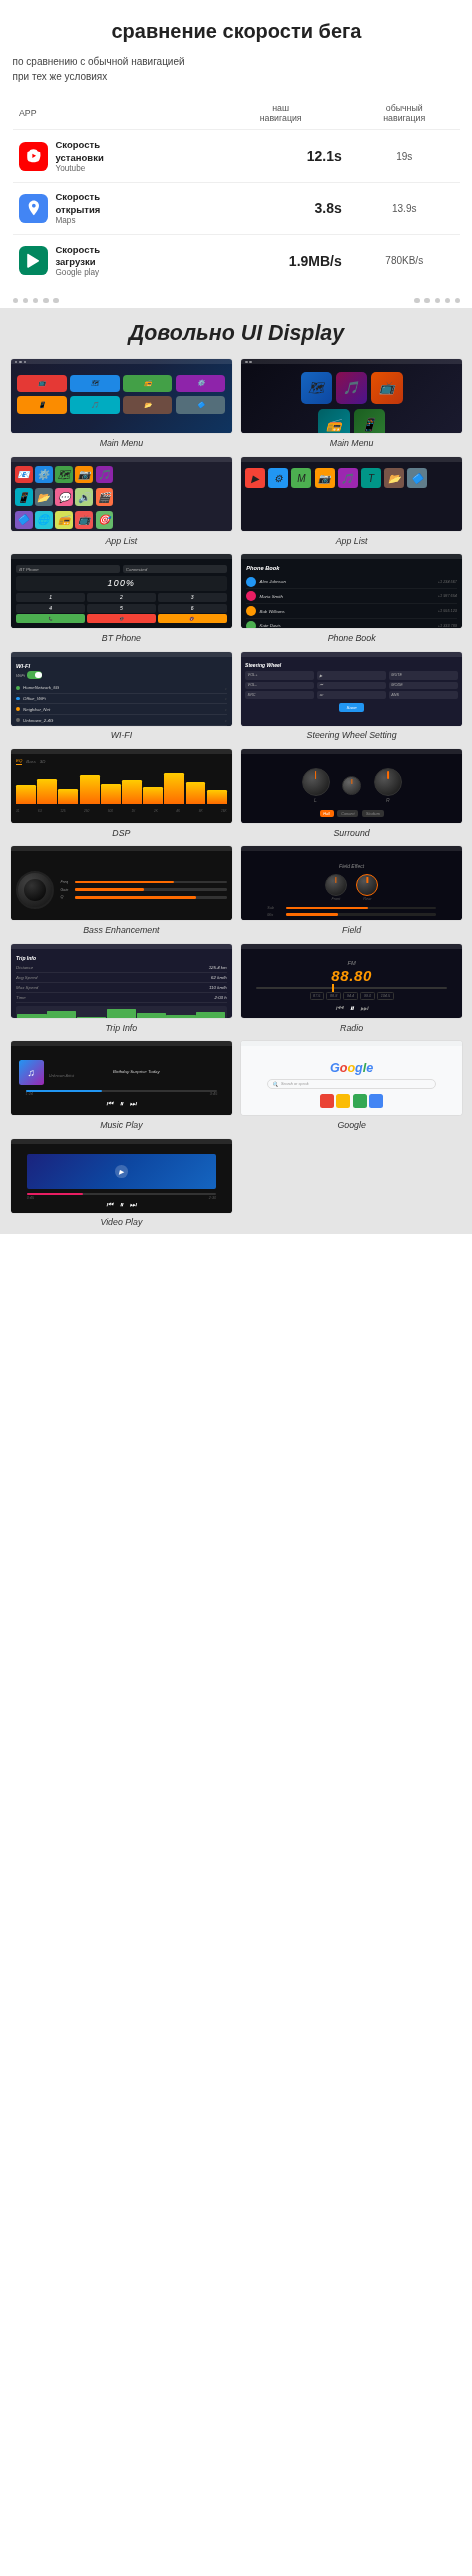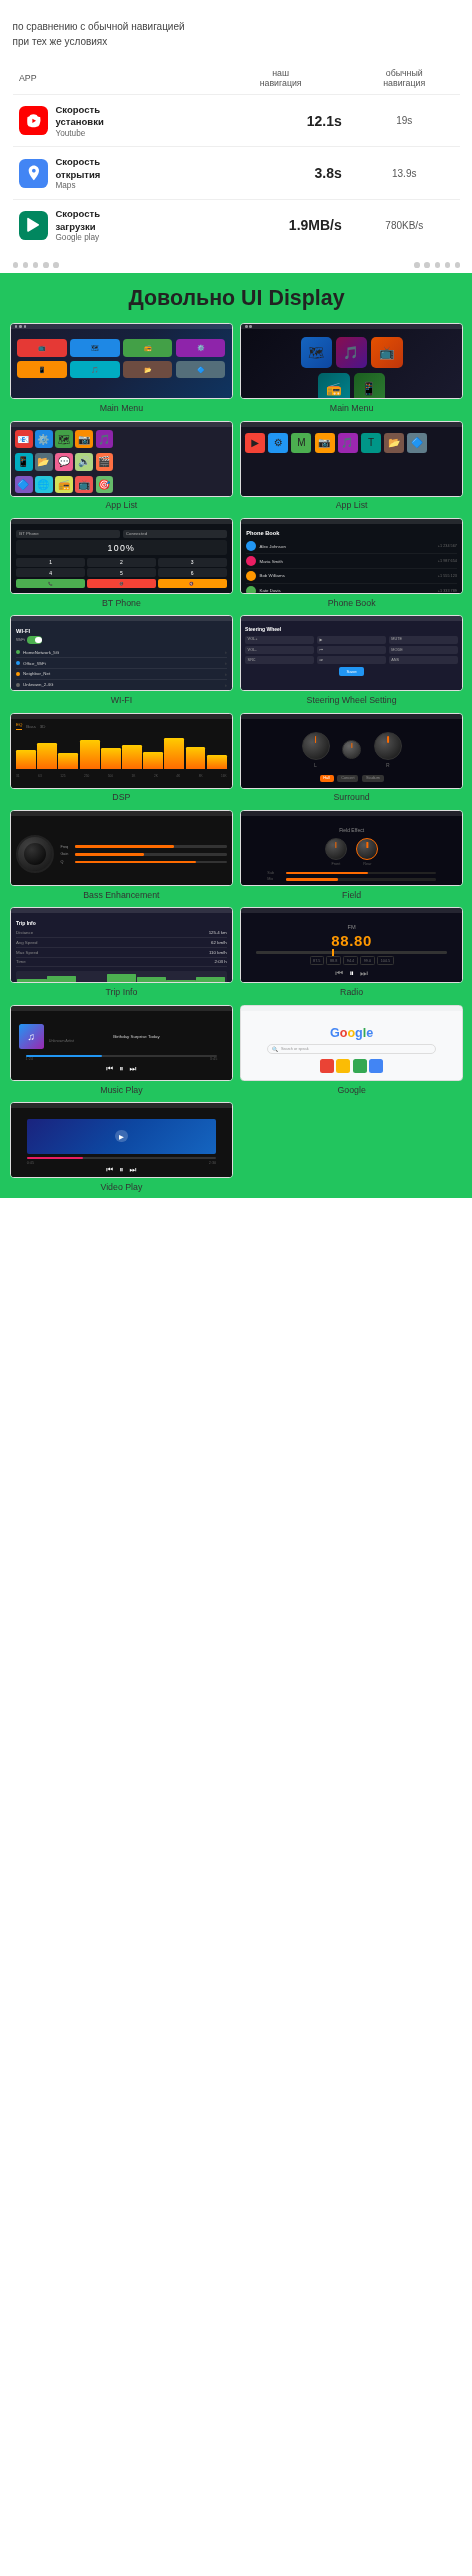--- a/index.html
+++ b/index.html
@@ -75,21 +75,22 @@
     .app-icon.play { background: #01875f; }
     .app-icon svg { width: 17.7px; height: 17.7px; }
     .app-name-main { font-size: 9.5px; font-weight: 600; line-height: 1.3; }
     .app-name-sub { font-size: 8.2px; color: #666; }
     .speed-our { font-size: 14px; font-weight: 900; text-align: right; }
     .speed-other { font-size: 10px; text-align: center; color: #555; }
 
     
     .ui-section {
       padding: 12.6px 6.3px 6.3px;
-      background: #22c55e;
+      background: #e5e5e5;
+      font-style: italic;
     }
     .ui-title {
       font-size: 21.4px;
       font-weight: 900;
       text-align: center;
       margin-bottom: 12.6px;
     }
 
     .grid-container {
       display: grid;
@@ -585,20 +586,21 @@
 
     
     .main-menu-bg2 {
       background: linear-gradient(135deg, #0a0a14 0%, #1a1a2e 100%);
     }
   </style>
 </head>
 <body>
 
 <div class="speed-section">
+  <h1 class="speed-title">сравнение скорости бега</h1>
   <p class="speed-subtitle">
     по сравнению с обычной навигацией<br>при тех же условиях
   </p>
 
   <table class="speed-table">
     <thead>
       <tr>
         <th>APP</th>
         <th>наш<br>навигация</th>
         <th>обычный<br>навигация</th>

